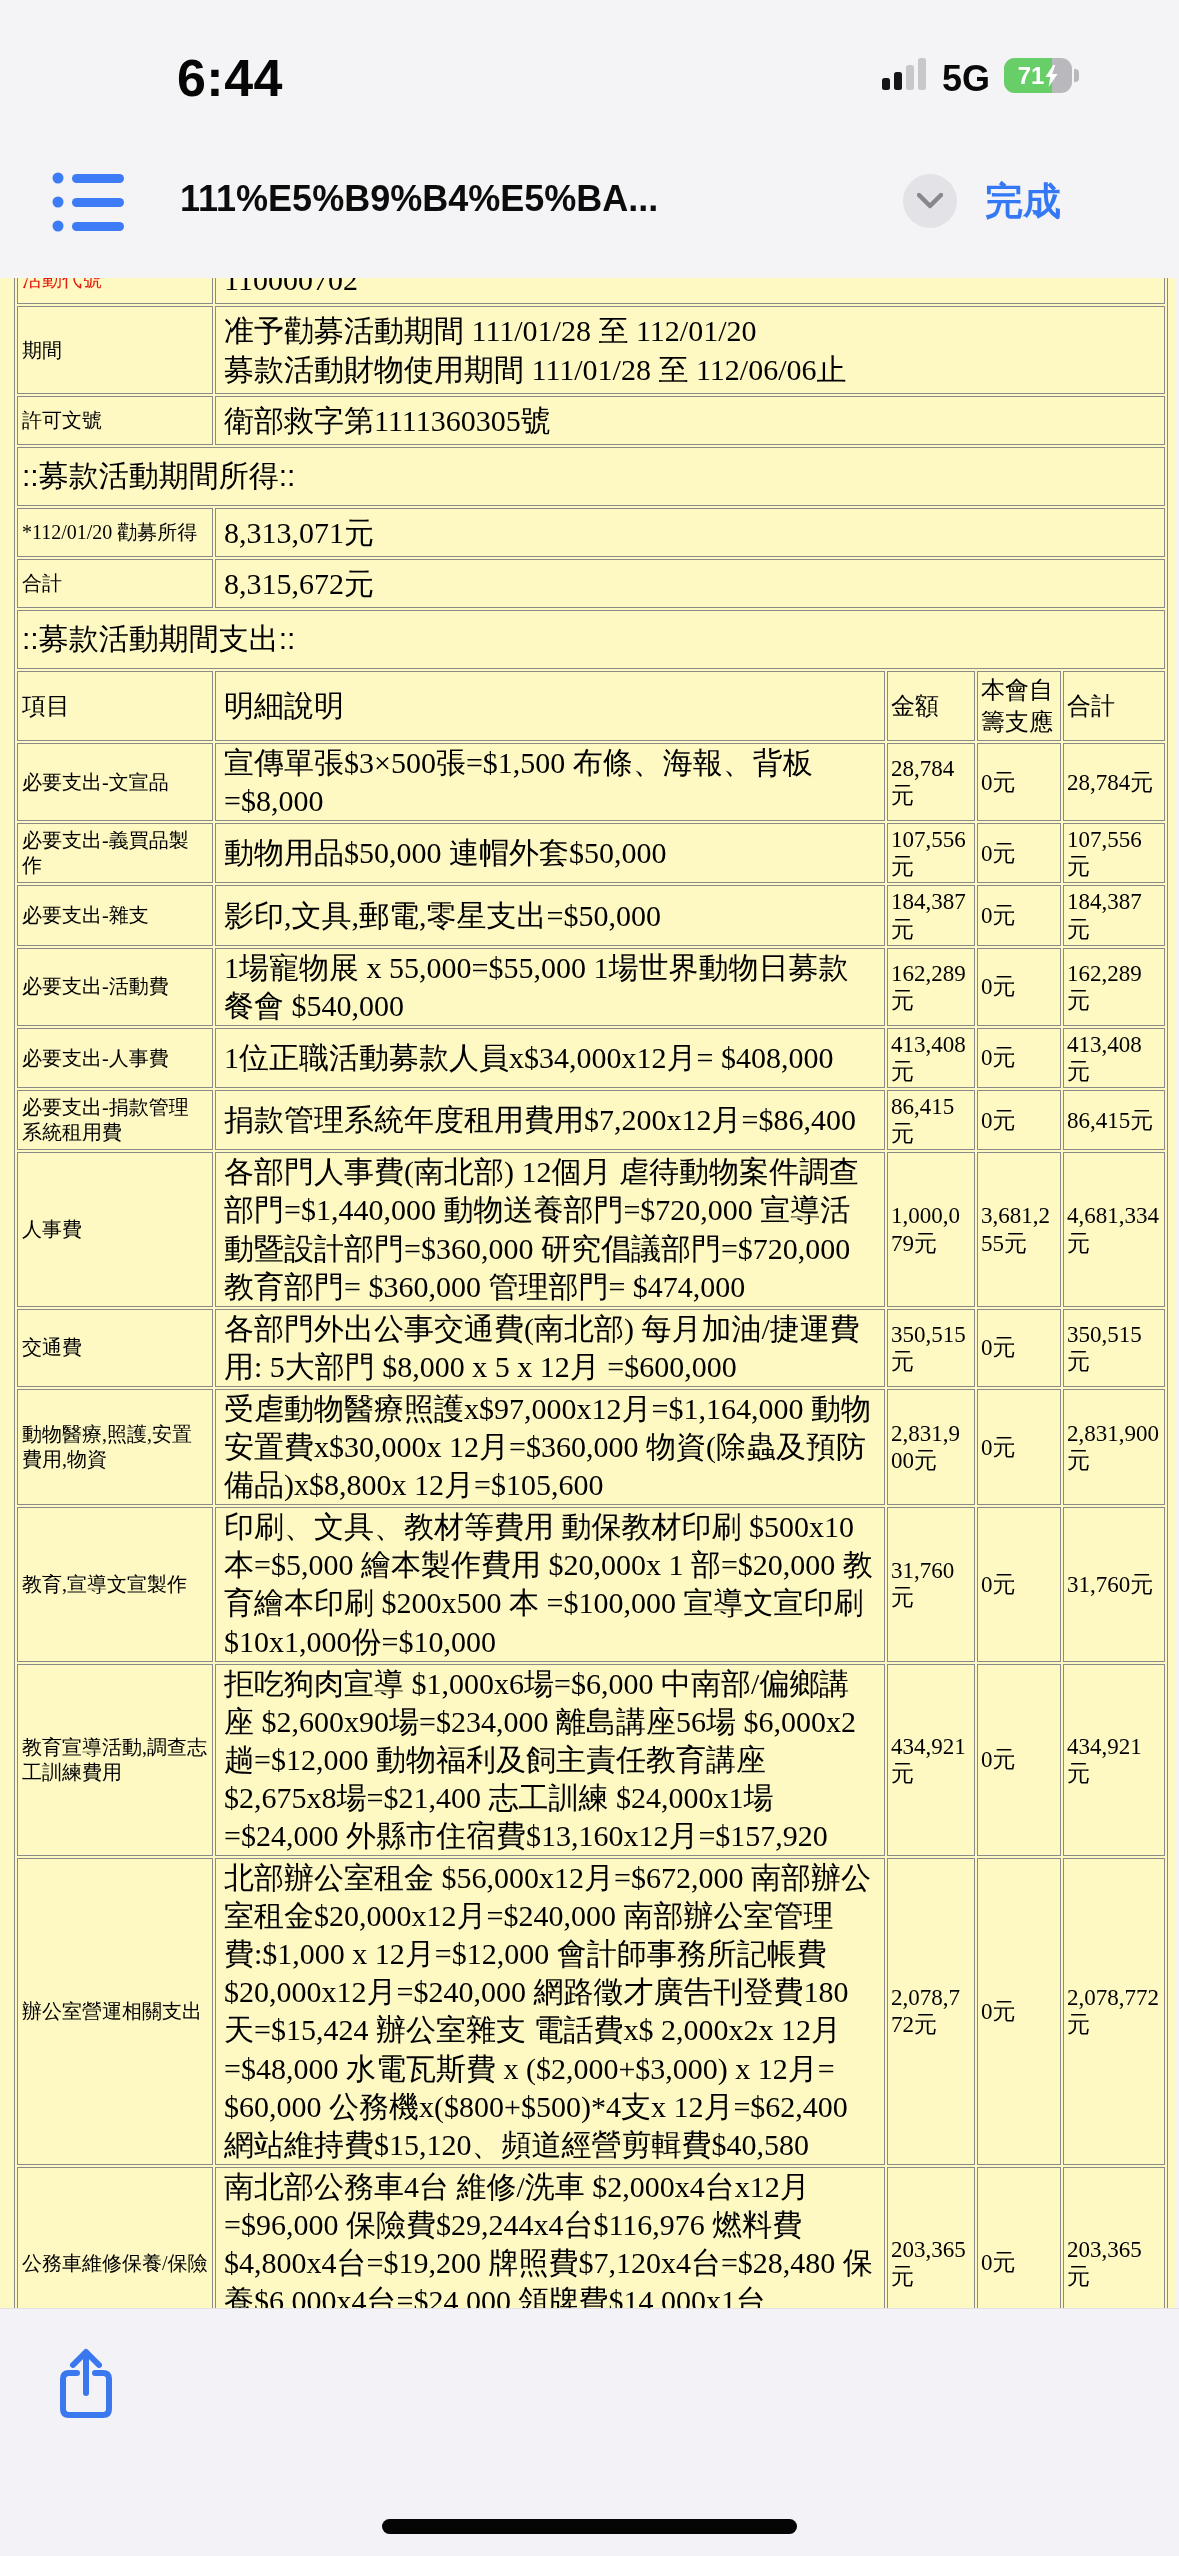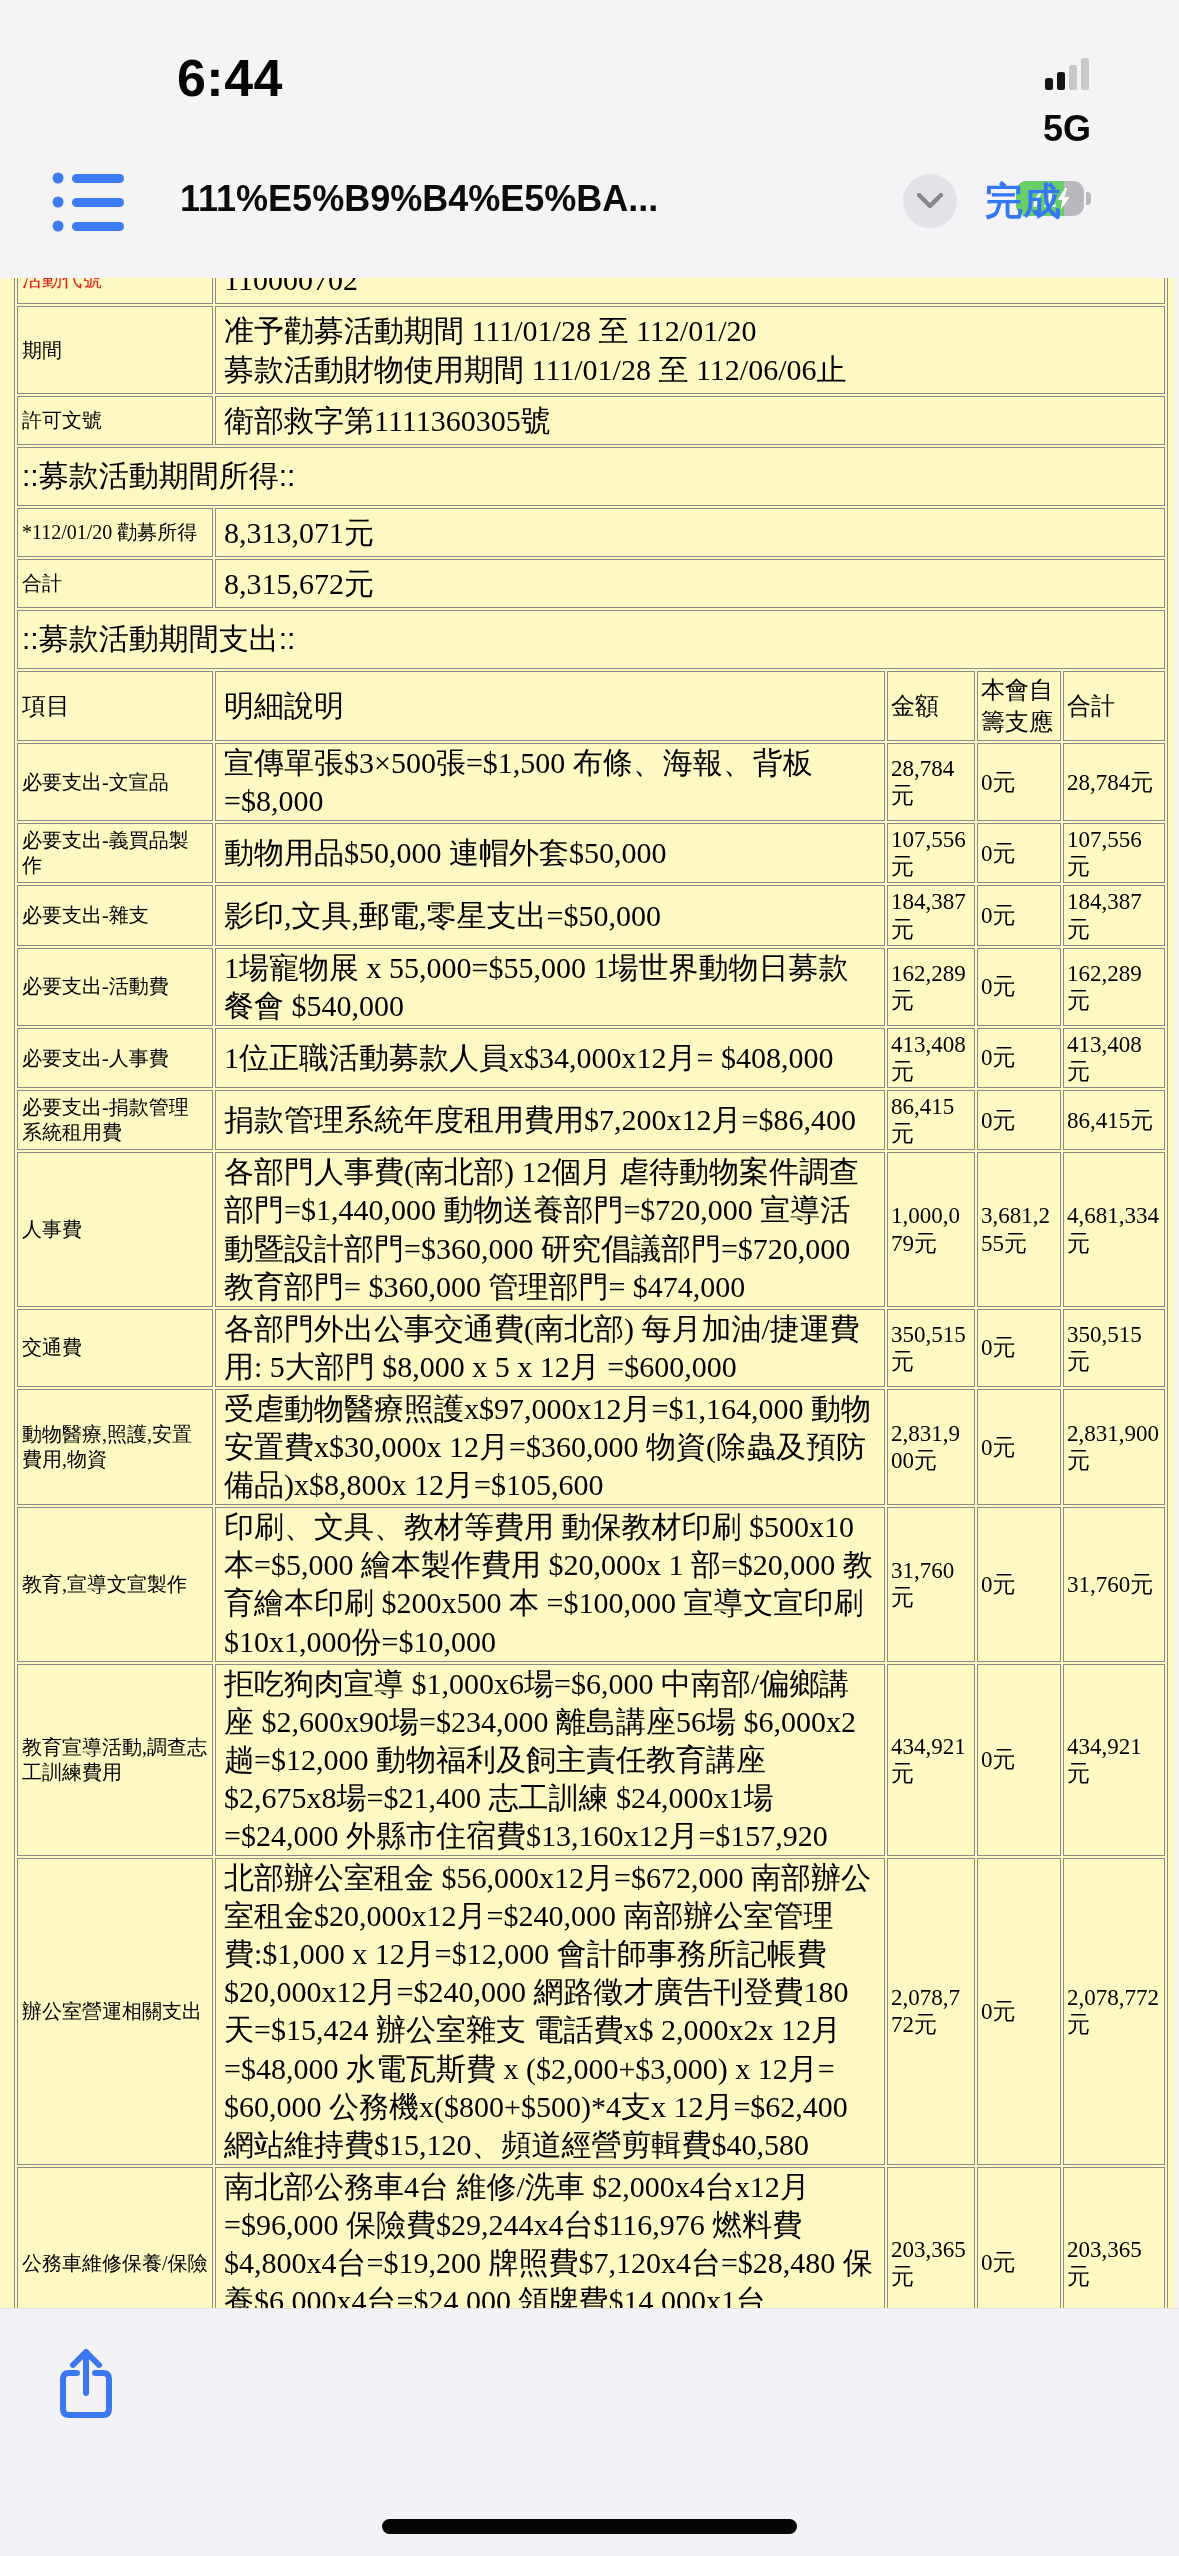--- a/index.html
+++ b/index.html
@@ -4,21 +4,21 @@
 <style>
   * { margin:0; padding:0; box-sizing:border-box; }
   html,body { width:1179px; height:2556px; }
   body { position:relative; overflow:hidden; background:#f4f4f6;
          font-family:"Liberation Sans","DejaVu Sans",sans-serif; }
 
   
   .status-bar { position:absolute; left:0; top:0; width:1179px; height:130px; }
   .time { position:absolute; left:150px; top:48px; width:160px; text-align:center;
           font-size:52px; font-weight:700; color:#060607; letter-spacing:0.5px; }
-  .status-right { position:absolute; right:88px; top:58px; display:flex; align-items:flex-end; gap:14px;flex-direction:column; }
+  .status-right { position:absolute; right:100px; top:58px; display:flex; align-items:flex-start; gap:14px; }
   .network { font-size:36px; font-weight:600; color:#0a0a0b; }
   .battery { position:relative; width:68px; height:35px; border-radius:11px; overflow:hidden; background:#b9b9bd; }
   .battery-fill { position:absolute; left:0; top:0; bottom:0; width:71%; background:#68ce67; }
   .battery-label { position:absolute; inset:0; display:flex; align-items:center; justify-content:center;
                    gap:1px; color:#fff; font-size:24px; font-weight:700; }
   .battery-cap { width:5px; height:13px; background:#b9b9bd; border-radius:0 4px 4px 0; margin-left:2px; }
 
   
   .nav-bar { position:absolute; left:0; top:130px; width:1105px; height:148px; }
   .list-btn { position:absolute; left:52px; top:40px; width:76px; height:64px; cursor:pointer; }
@@ -65,21 +65,21 @@
   <div class="status-right">
     <span>
       <svg width="46" height="32" viewBox="0 0 46 32">
         <rect x="0" y="20" width="8" height="12" rx="2.5" fill="#151517"></rect>
         <rect x="12" y="14" width="8" height="18" rx="2.5" fill="#151517"></rect>
         <rect x="24" y="7" width="8" height="25" rx="2.5" fill="#c8c8ca"></rect>
         <rect x="36" y="0" width="8" height="32" rx="2.5" fill="#c8c8ca"></rect>
       </svg>
     </span>
     <span class="network">5G</span>
-    <span style="display:flex;align-items:center;margin-top:17px;">
+    <span style="display:flex;align-items:center;">
       <span class="battery">
         <span class="battery-fill"></span>
         <span class="battery-label">
           <span>71</span>
           <svg width="13" height="22" viewBox="0 0 13 22">
             <path d="M8.2 0 L0.5 12 H5.2 L3.6 22 L12.5 9 H7.2 L10.2 0 Z" fill="#ffffff"></path>
           </svg>
         </span>
       </span>
       <span class="battery-cap"></span>

